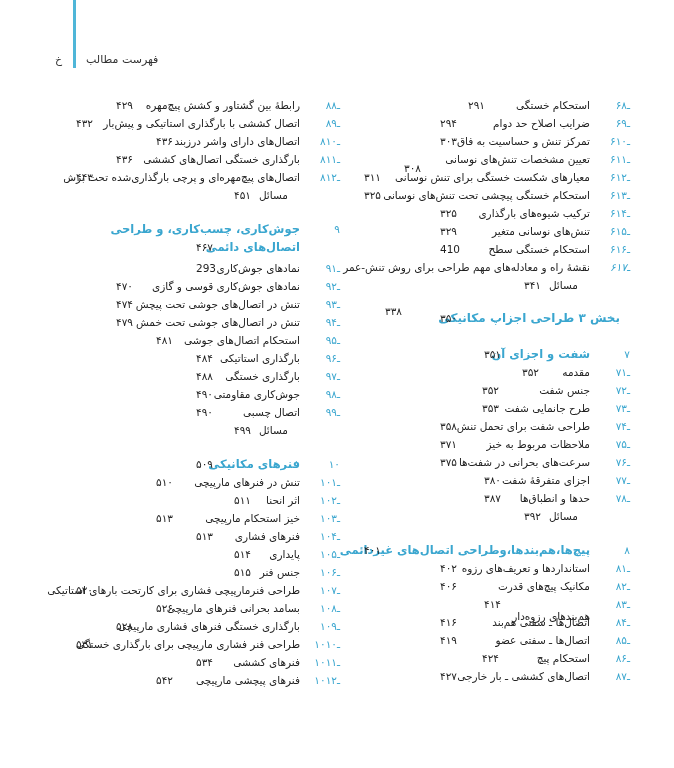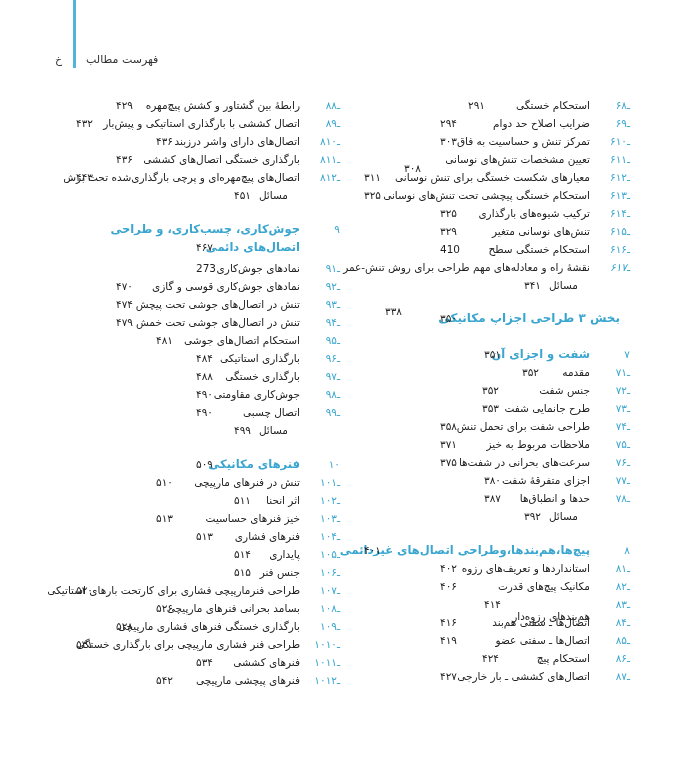--- a/index.html
+++ b/index.html
@@ -207,21 +207,21 @@
       <span class="num" style="right: 334px; top: 0px;">۹</span>
       <span class="title" style="right: 374px; top: 0px;">جوش‌کاری، چسب‌کاری، و طراحی</span>
     </div>
     <div class="row chapter" style="top: 240px; left: 0px; width: 674px;">
       <span class="title" style="right: 374px; top: 0px;">اتصال‌های دائمی</span>
       <span class="page" style="left: 196px; top: 0px;">۴۶۷</span>
     </div>
     <div class="row section" style="top: 261px; left: 0px; width: 674px;">
       <span class="num" style="right: 334px; top: 0px;">۹ـ۱</span>
       <span class="title" style="right: 374px; top: 0px;">نمادهای جوش‌کاری</span>
-      <span class="page" style="left: 196px; top: 0px;">273</span>
+      <span class="page" style="left: 196px; top: 0px;">293</span>
     </div>
     <div class="row section" style="top: 279px; left: 0px; width: 674px;">
       <span class="num" style="right: 334px; top: 0px;">۹ـ۲</span>
       <span class="title" style="right: 374px; top: 0px;">نمادهای جوش‌کاری قوسی و گازی</span>
       <span class="page" style="left: 116px; top: 0px;">۴۷۰</span>
     </div>
     <div class="row section" style="top: 297px; left: 0px; width: 674px;">
       <span class="num" style="right: 334px; top: 0px;">۹ـ۳</span>
       <span class="title" style="right: 374px; top: 0px;">تنش در اتصال‌های جوشی تحت پیچش</span>
       <span class="page" style="left: 116px; top: 0px;">۴۷۴</span>
@@ -270,21 +270,21 @@
       <span class="title" style="right: 374px; top: 0px;">تنش در فنرهای مارپیچی</span>
       <span class="page" style="left: 156px; top: 0px;">۵۱۰</span>
     </div>
     <div class="row section" style="top: 493px; left: 0px; width: 674px;">
       <span class="num" style="right: 334px; top: 0px;">۱۰ـ۲</span>
       <span class="title" style="right: 374px; top: 0px;">اثر انحنا</span>
       <span class="page" style="left: 234px; top: 0px;">۵۱۱</span>
     </div>
     <div class="row section" style="top: 511px; left: 0px; width: 674px;">
       <span class="num" style="right: 334px; top: 0px;">۱۰ـ۳</span>
-      <span class="title" style="right: 374px; top: 0px;">خیز فنرهای حساسیت</span>
+      <span class="title" style="right: 374px; top: 0px;">خیز استحکام مارپیچی</span>
       <span class="page" style="left: 156px; top: 0px;">۵۱۳</span>
     </div>
     <div class="row section" style="top: 529px; left: 0px; width: 674px;">
       <span class="num" style="right: 334px; top: 0px;">۱۰ـ۴</span>
       <span class="title" style="right: 374px; top: 0px;">فنرهای فشاری</span>
       <span class="page" style="left: 196px; top: 0px;">۵۱۳</span>
     </div>
     <div class="row section" style="top: 547px; left: 0px; width: 674px;">
       <span class="num" style="right: 334px; top: 0px;">۱۰ـ۵</span>
       <span class="title" style="right: 374px; top: 0px;">پایداری</span>

